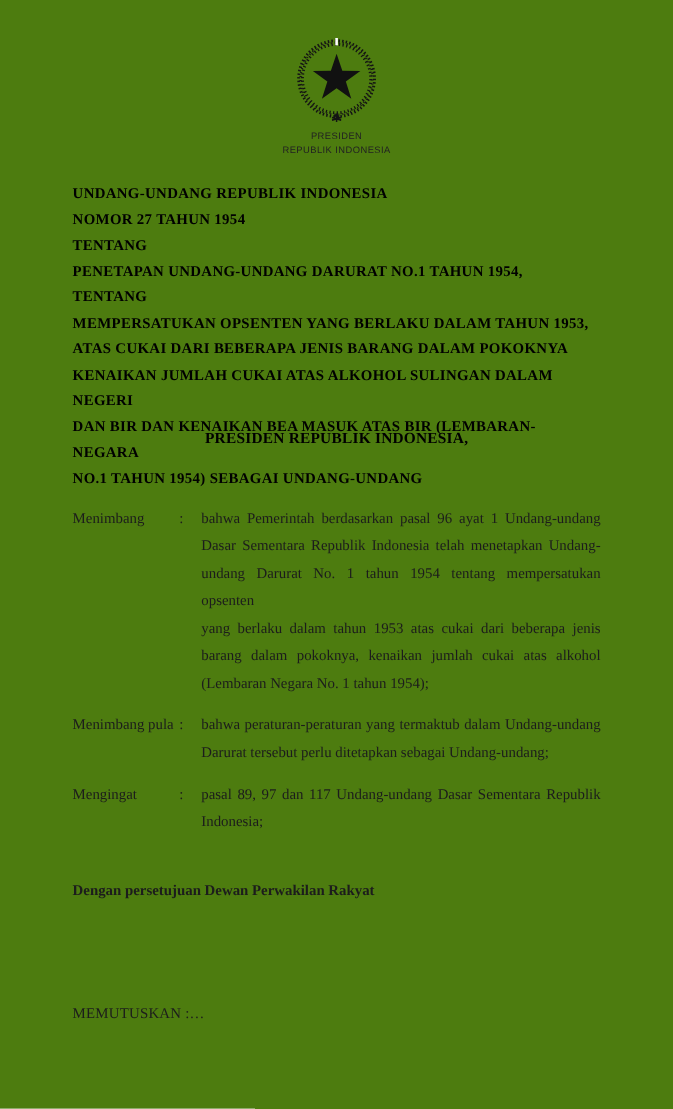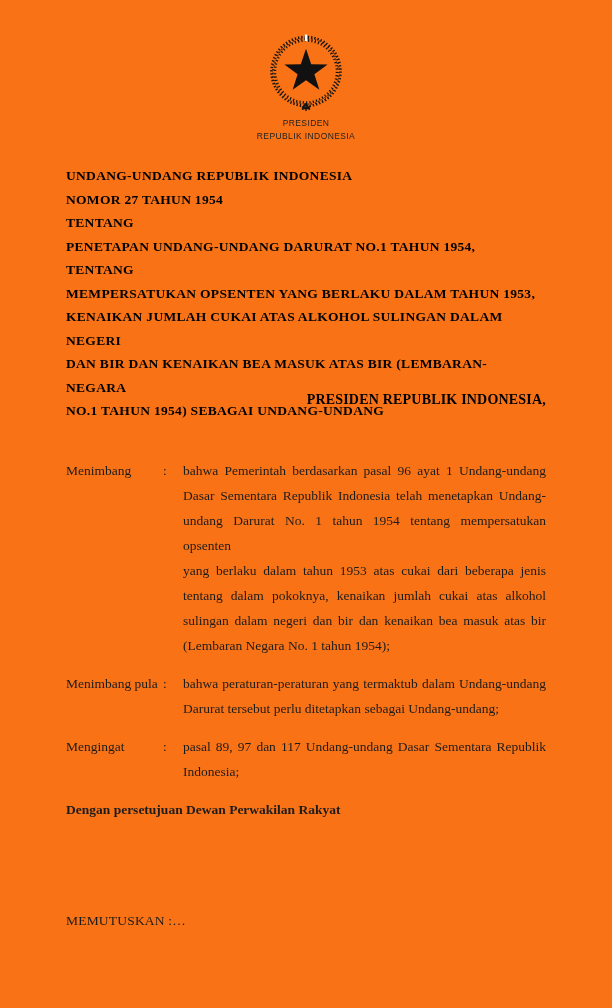--- a/index.html
+++ b/index.html
@@ -1,35 +1,35 @@
 <!DOCTYPE html>
 <html style="--ink: #1c1c1c;"><head>
 <meta charset="utf-8">
 <style>
   html,body{margin:0;padding:0;background:#ffffff;}
   .page{
-    position:relative;width:612px;height:1008px;background:#f97316;
+    position:relative;width:612px;height:1008px;background:#4d7c0f;
     font-family:"Liberation Serif","DejaVu Serif",serif;
     color:var(--ink,#1c1c1c);overflow:hidden;
   }
   .emblem-block{position:absolute;top:34px;left:0;width:100%;text-align:center;}
   .emblem-svg{display:block;margin:0 auto;}
   .org-caption{
     margin-top:3px;
     font-family:"Liberation Sans","DejaVu Sans",sans-serif;
     font-size:8.5px;line-height:12.5px;letter-spacing:.4px;color:#222;
   }
   .title-block{
     position:absolute;top:164px;left:66px;width:480px;
     text-align:left;font-weight:bold;font-size:13.5px;
     line-height:23.5px;letter-spacing:.3px;color:#000;
   }
   .salutation{
     position:absolute;top:392px;left:66px;width:480px;
-    text-align:right;font-weight:bold;font-size:14px;
+    text-align:center;font-weight:bold;font-size:14px;
     letter-spacing:.2px;color:#000;
   }
   .preamble{
     position:absolute;top:458px;left:66px;width:480px;
     font-size:13.5px;line-height:25px;
   }
   .para{display:flex;}
   .para + .para{margin-top:13px;}
   .para:nth-child(3){}
   .para-label{flex:0 0 97px;width:97px;}
@@ -60,38 +60,38 @@
     <div class="org-caption">PRESIDEN</div>
     <div class="org-caption" style="margin-top:0;">REPUBLIK INDONESIA</div>
   </div>
 
   <div class="title-block">
       <div>UNDANG-UNDANG REPUBLIK INDONESIA</div>
       <div>NOMOR 27 TAHUN 1954</div>
       <div>TENTANG</div>
       <div>PENETAPAN UNDANG-UNDANG DARURAT NO.1 TAHUN 1954, TENTANG</div>
       <div>MEMPERSATUKAN OPSENTEN YANG BERLAKU DALAM TAHUN 1953,</div>
+      <div>ATAS CUKAI DARI BEBERAPA JENIS BARANG DALAM POKOKNYA</div>
       <div>KENAIKAN JUMLAH CUKAI ATAS ALKOHOL SULINGAN DALAM NEGERI</div>
       <div>DAN BIR DAN KENAIKAN BEA MASUK ATAS BIR (LEMBARAN-NEGARA</div>
       <div>NO.1 TAHUN 1954) SEBAGAI UNDANG-UNDANG</div>
     </div>
 
   <div class="salutation">PRESIDEN REPUBLIK INDONESIA,</div>
 
   <div class="preamble">
       <div class="para">
         <div class="para-label">Menimbang</div>
         <div class="para-colon">:</div>
         <div class="para-content">
           <div class="jline">bahwa Pemerintah berdasarkan pasal 96 ayat 1 Undang-undang</div>
           <div class="jline">Dasar Sementara Republik Indonesia telah menetapkan Undang-</div>
           <div class="jline">undang Darurat No. 1 tahun 1954 tentang mempersatukan opsenten</div>
           <div class="jline">yang berlaku dalam tahun 1953 atas cukai dari beberapa jenis</div>
-          <div class="jline">tentang dalam pokoknya, kenaikan jumlah cukai atas alkohol</div>
-          <div class="jline">sulingan dalam negeri dan bir dan kenaikan bea masuk atas bir</div>
+          <div class="jline">barang dalam pokoknya, kenaikan jumlah cukai atas alkohol</div>
           <div class="lline">(Lembaran Negara No. 1 tahun 1954);</div>
         </div>
       </div>
       <div class="para">
         <div class="para-label">Menimbang pula</div>
         <div class="para-colon">:</div>
         <div class="para-content">
           <div class="jline">bahwa peraturan-peraturan yang termaktub dalam Undang-undang</div>
           <div class="lline">Darurat tersebut perlu ditetapkan sebagai Undang-undang;</div>
         </div>

